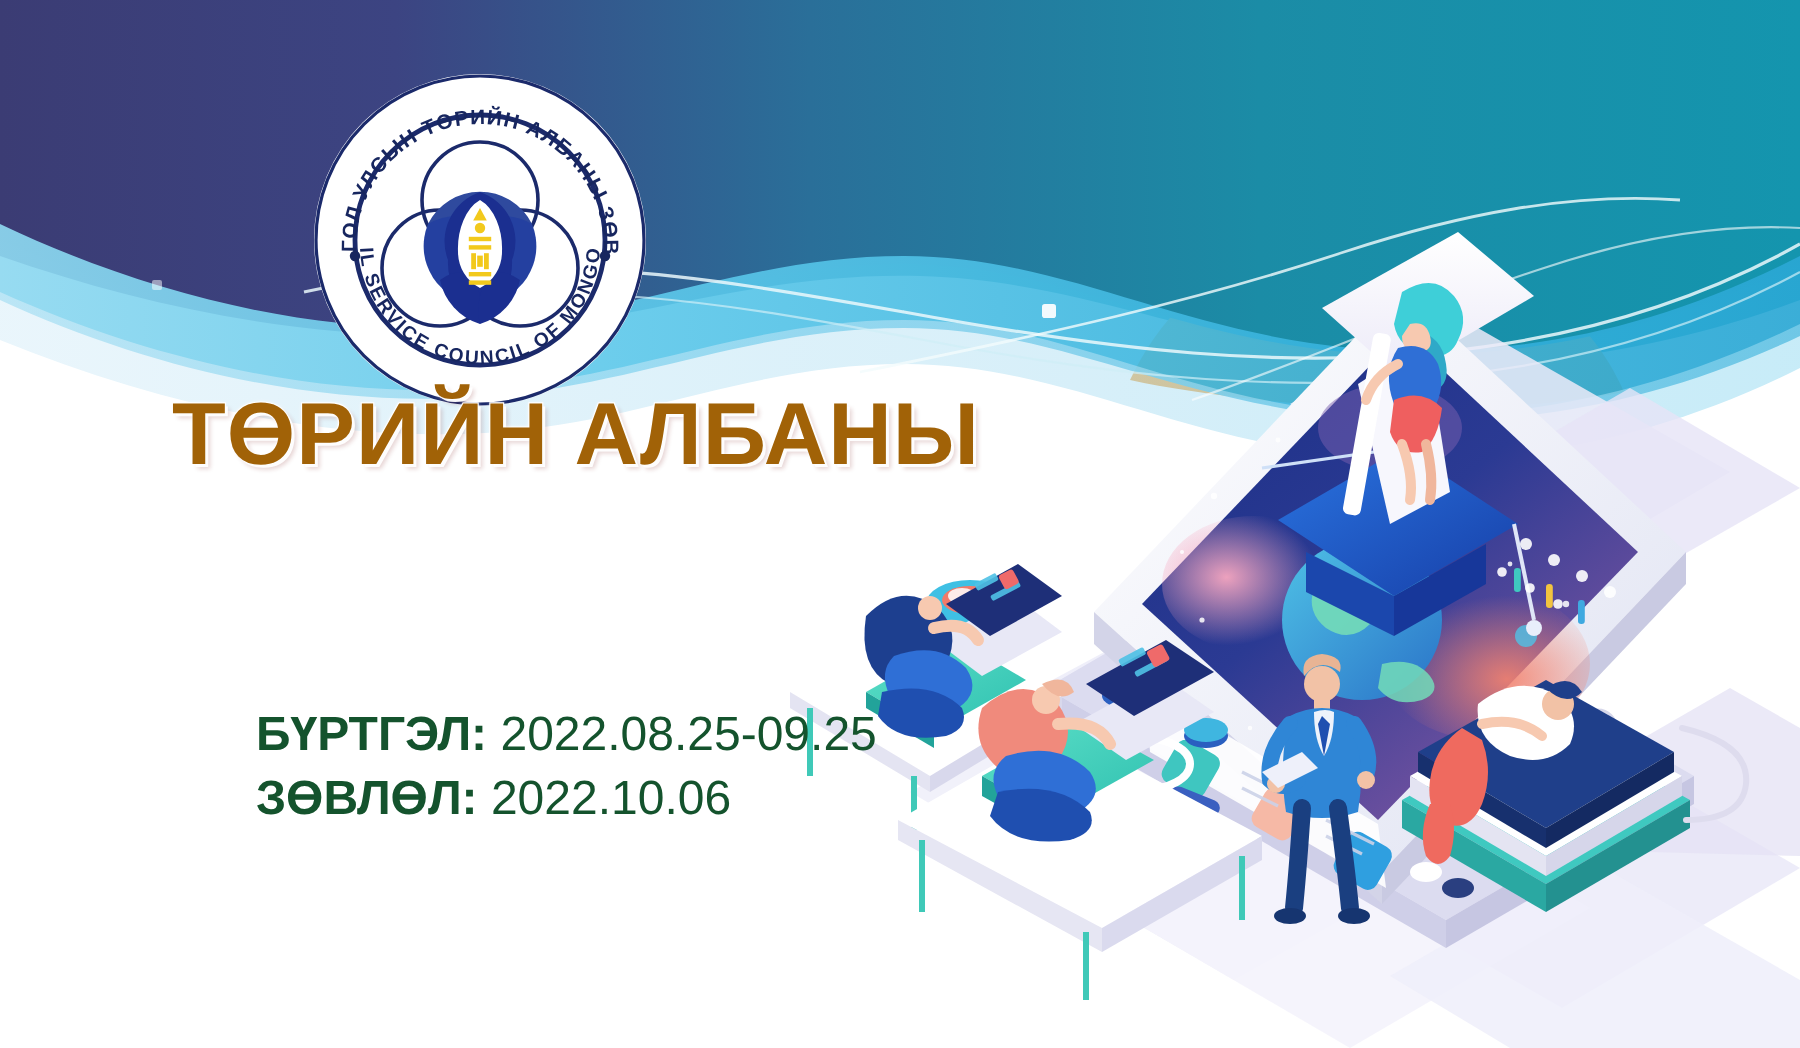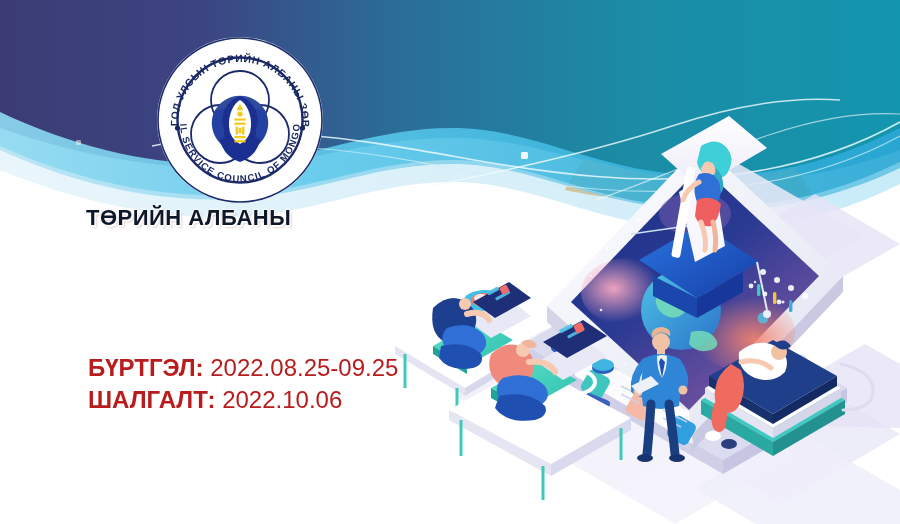--- a/index.html
+++ b/index.html
@@ -31,45 +31,46 @@
   
   #headline{
     position:absolute;
     left:86px; top:198px;
     width:480px;
   }
   #headline .hl{
     display:block;
     font-family:"Liberation Sans", sans-serif;
     font-weight:700;
-    font-size:22px;
+    font-size:44px;
     line-height:40px;
     letter-spacing:0.5px;
-    color:#0f172a;
+    color:#a16207;
     white-space:nowrap;
     -webkit-text-stroke:1.1px #ffffff;
     paint-order:stroke fill;
     text-shadow:
        0 0 2px #ffffff,
        1.5px 1.5px 0 rgba(255,255,255,.95),
        2.5px 2.5px 2px rgba(120,20,20,.18);
   }
   
   #dates{
     position:absolute;
     left:88px; top:352px;
     width:420px;
   }
   #dates .dline{
     display:block;
     font-family:"Liberation Sans", sans-serif;
     font-size:24px;
     line-height:32px;
-    color:#b91c1c;
+    color:#14532d;
     white-space:nowrap;
+    margin-left:40px;
   }
   #dates .dlabel{font-weight:700;}
   #dates .dvalue{font-weight:400;}
 
   
   #illustration{
     position:absolute;
     left:395px; top:96px;
     width:505px; height:428px;
   }
@@ -528,18 +529,18 @@
   <div id="headline">
     <span class="hl">ТӨРИЙН  АЛБАНЫ</span>
   </div>
 
   <div id="dates">
     <span class="dline">
       <span class="dlabel">БҮРТГЭЛ:</span>
       <span class="dvalue">2022.08.25-09.25</span>
     </span>
     <span class="dline">
-      <span class="dlabel">ШАЛГАЛТ:</span>
+      <span class="dlabel">ЗӨВЛӨЛ:</span>
       <span class="dvalue">2022.10.06</span>
     </span>
   </div>
 
 </div>
 
 </body></html>

